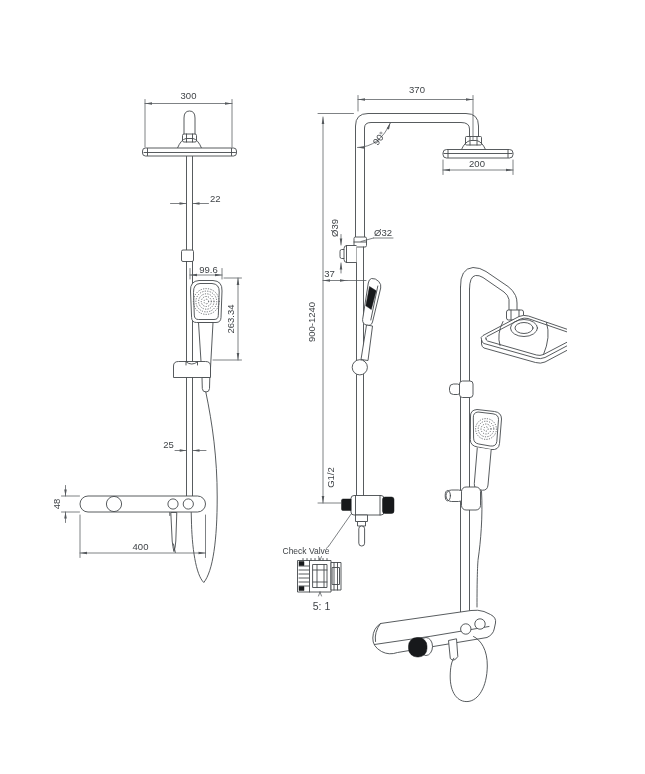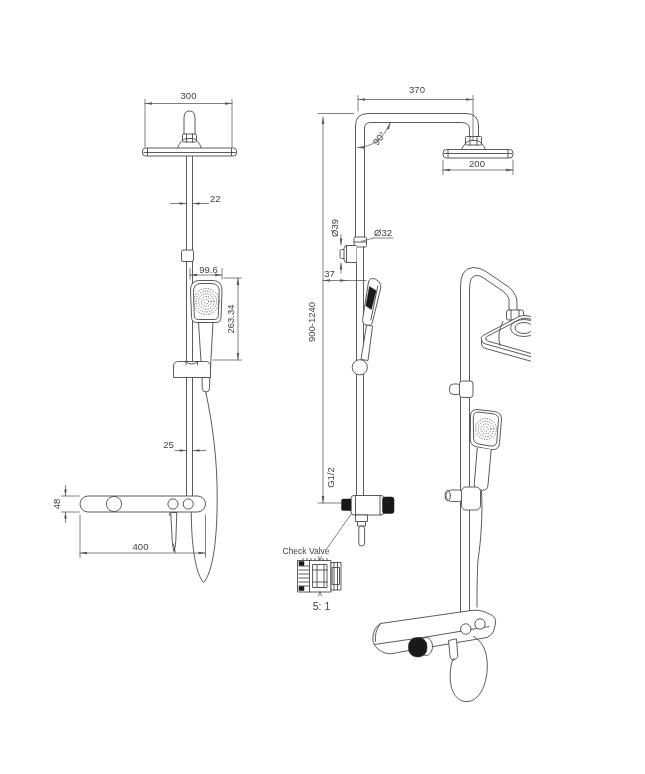--- a/index.html
+++ b/index.html
@@ -1,17 +1,17 @@
 <!DOCTYPE html>
 <html><head>
 <meta charset="utf-8">
 <style>
   html,body{margin:0;padding:0;background:#ffffff;}
   .canvas{position:relative;width:531px;height:774px;background:#ffffff;overflow:hidden;
-          font-family:"Liberation Sans", sans-serif;}
+          font-family:"Liberation Sans", sans-serif;padding-left:36px;}
   svg{position:absolute;left:0;top:0;}
   .s   {fill:none;stroke:#45494d;stroke-width:0.9;stroke-linecap:round;stroke-linejoin:round;}
   .sw  {fill:#ffffff;stroke:#45494d;stroke-width:0.9;stroke-linejoin:round;}
   .dk  {fill:#17191b;stroke:#17191b;stroke-width:0.5;stroke-linejoin:round;}
   .dim {fill:none;stroke:#54585c;stroke-width:0.75;stroke-linecap:round;}
   .ah  {fill:#54585c;stroke:none;}
   .dot {fill:none;stroke:#54585c;stroke-width:0.9;stroke-dasharray:0.4 2.1;stroke-linecap:round;}
   text {fill:#3f4347;font-family:"Liberation Sans", sans-serif;font-size:9.5px;}
   text.small{font-size:8.5px;}
   text.scale{font-size:10.5px;}

